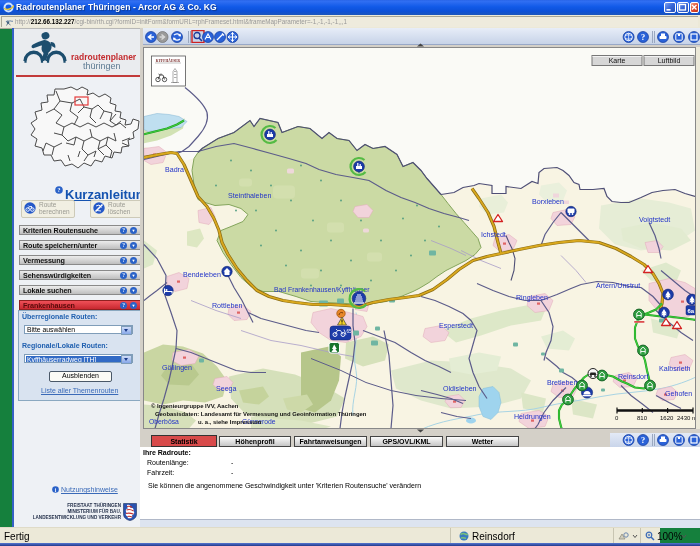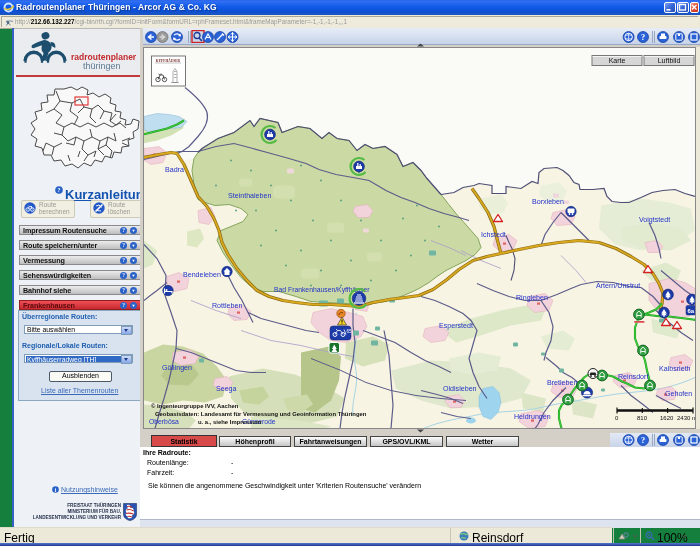--- a/index.html
+++ b/index.html
@@ -13,21 +13,21 @@
  text-shadow:1px 1px 1px #10388a; font-family:"Liberation Sans",sans-serif;}
 .winbtn{position:absolute;top:2px;width:12px;height:11px;border:1px solid #fff;border-radius:2px;box-sizing:border-box;}
 .winbtn svg{display:block;}
 #btnmin{left:664px;background:linear-gradient(135deg,#7da1f0 0%,#3867d8 50%,#2350b8 100%);}
 #btnmax{left:677px;background:linear-gradient(135deg,#7da1f0 0%,#3867d8 50%,#2350b8 100%);}
 #btncls{left:690px;background:linear-gradient(135deg,#f0a088 0%,#e25037 50%,#c03018 100%);width:9px;}
 
 #addrbar{position:absolute;left:0;top:15px;width:700px;height:13px;background:#ece9d8;border-bottom:1px solid #aca899;}
 #addrinput{position:absolute;left:1px;top:1px;width:697px;height:11px;background:#eeebdd;border-top:1px solid #a8a695;border-left:1px solid #a8a695;box-sizing:border-box;font-size:6.3px;color:#888;padding-left:13px;line-height:10px;white-space:nowrap;overflow:hidden;}
 
-#statusbar{position:absolute;left:0;top:527px;width:612px;height:16px;background:#ece9d8;border-top:1px solid #dfdbc8;font-size:12px;color:#000;}
+#statusbar{position:absolute;left:0;top:527px;width:660px;height:16px;background:#ece9d8;border-top:1px solid #dfdbc8;font-size:10px;color:#000;}
 #winbottom{position:absolute;left:0;top:543px;width:700px;height:3px;background:linear-gradient(180deg,#5577d0,#23398c);}
 
 #sidebar{position:absolute;left:0;top:28px;width:140px;height:499px;background:#eef1f5;border-left:2px solid #3561c4;box-sizing:border-box;margin-left:12px;}
 
 #mapframe{position:absolute;left:140px;top:28px;width:560px;height:499px;background:#ece9d8;}
 .menubar{position:absolute;left:5px;width:125px;height:10px;background:linear-gradient(180deg,#ececec,#bebebe);border:1px solid #8a8a8a;box-sizing:border-box;font-size:7.2px;font-weight:bold;color:#111;padding-left:3px;line-height:9px;letter-spacing:-0.1px;}
 .menubar::after{content:"\25BC";position:absolute;right:6px;top:1px;width:7px;height:7px;border-radius:50%;background:#2a62c8;color:#fff;font-size:4px;line-height:7.5px;text-align:center;}
 .menubar::before{content:"?";position:absolute;right:16px;top:1px;width:7px;height:7px;border-radius:50%;background:#2a62c8;color:#fff;font-size:5.5px;line-height:7px;text-align:center;font-family:"Liberation Serif";}
 #themebar{background:linear-gradient(180deg,#ef5058,#c82830);border:1px solid #902020;color:#5a0a0a;}
 .selbtn{position:absolute;right:0;top:0;width:9px;height:7px;background:linear-gradient(180deg,#cfdcf8,#86a7e8);border:1px solid #7f9db9;}
@@ -105,25 +105,25 @@
       </svg>
     <div class="abs" style="left:25px;top:173px;font-size:6.5px;color:#9a9a92;line-height:7px">Route<br>berechnen</div>
     <div class="abs" style="left:76px;top:172px;width:52px;height:16px;background:#f1efe2;border:1px solid #cdcaB8;border-radius:2px"></div>
     <svg class="abs" style="left:79px;top:174px" width="12" height="12" viewBox="0 0 12 12">
         <circle cx="6" cy="6" r="5.7" fill="#2458c8"></circle>
         <path d="M2.5 9.5 L9.5 2.5" stroke="#fff" stroke-width="1.6"></path>
         <path d="M3 4 L6 3 L8.5 5.5 M4 8.5 L8 9" stroke="#fff" stroke-width="0.9" fill="none"></path>
       </svg>
     <div class="abs" style="left:94px;top:173px;font-size:6.5px;color:#9a9a92;line-height:7px">Route<br>löschen</div>
 
-    <div class="menubar" style="top:197px">Impressum Routensuche</div>
+    <div class="menubar" style="top:197px">Kriterien Routensuche</div>
     <div class="menubar" style="top:212px">Route speichern/unter</div>
     <div class="menubar" style="top:227px">Vermessung</div>
     <div class="menubar" style="top:242px">Sehenswürdigkeiten</div>
-    <div class="menubar" style="top:257px">Bahnhof siehe</div>
+    <div class="menubar" style="top:257px">Lokale suchen</div>
     <div class="menubar" id="themebar" style="top:272px">Frankenhausen</div>
 
     <div class="abs" style="left:4px;top:282px;width:124px;height:91px;background:#d9e3f0;border:1px solid #8aa8c0;box-sizing:border-box"></div>
     <div class="abs" style="left:8px;top:285px;font-size:7px;font-weight:bold;color:#2060b0">Überregionale Routen:</div>
     <div class="abs" style="left:10px;top:297px;width:109px;height:9px;background:#fff;border:1px solid #7f9db9;box-sizing:border-box">
       <div class="abs" style="left:2px;top:0;font-size:6.8px;line-height:8px;color:#000">Bitte auswählen</div>
       <div class="selbtn"></div>
     </div>
     <div class="abs" style="left:8px;top:314px;font-size:7px;font-weight:bold;color:#2060b0">Regionale/Lokale Routen:</div>
     <div class="abs" style="left:10px;top:326px;width:109px;height:9px;background:#fff;border:1px solid #7f9db9;box-sizing:border-box">

